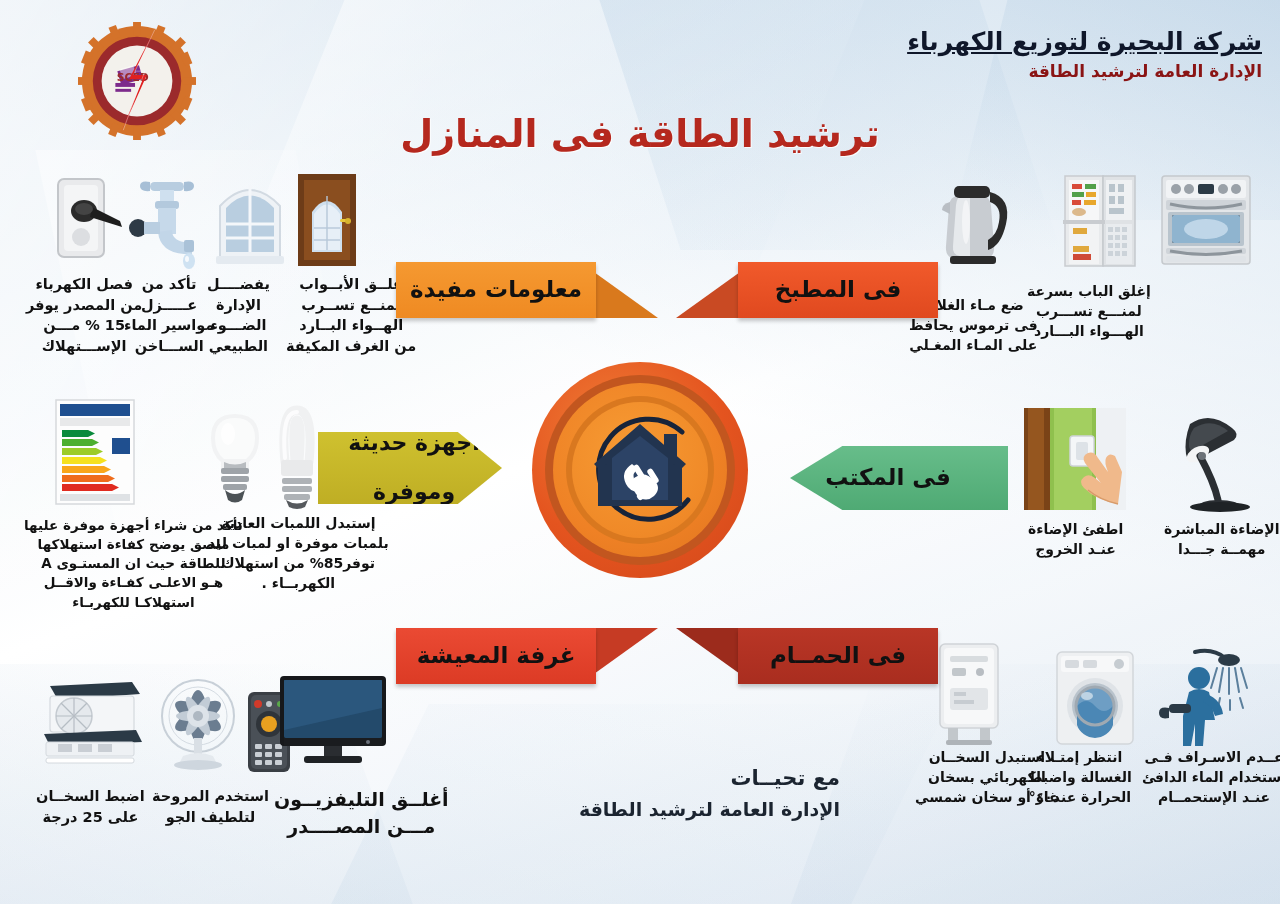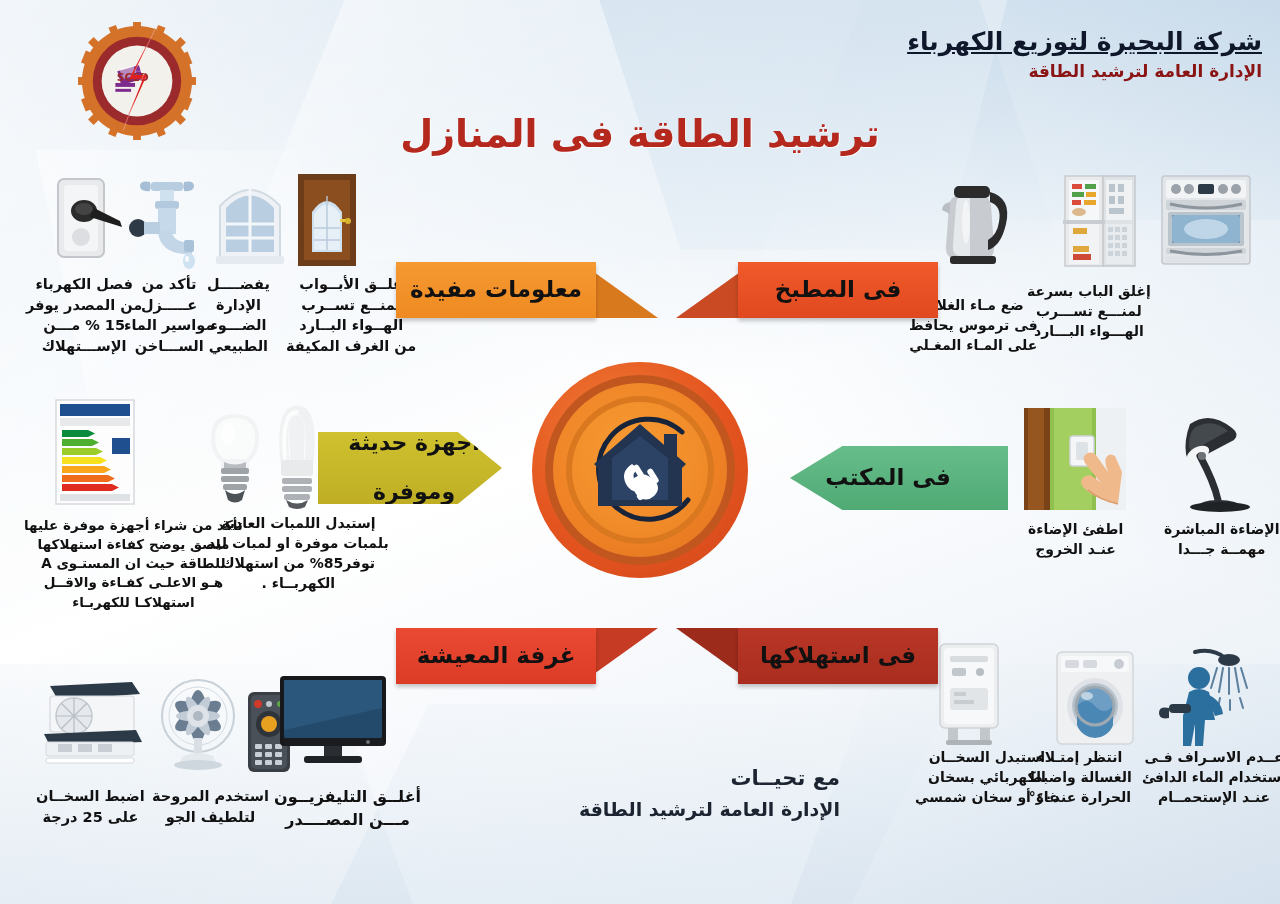--- a/index.html
+++ b/index.html
@@ -508,21 +508,21 @@
       <rect x="6" y="6" width="98" height="58" rx="2" fill="#1d3a55"></rect>
       <rect x="6" y="6" width="98" height="58" rx="2" fill="#234a6b"></rect>
       <path d="M6 6 L104 6 L104 34 L6 56 Z" fill="#2f5d84" opacity=".7"></path>
       <rect x="6" y="64" width="98" height="8" fill="#1a1c1f"></rect>
       <circle cx="90" cy="68" r="2" fill="#6a707a"></circle>
       <rect x="46" y="72" width="18" height="10" fill="#2a2d31"></rect>
       <rect x="26" y="82" width="58" height="7" rx="3" fill="#1f2225"></rect>
     </svg>
   </div>
 
-  <div class="tcol" style="left:274px;top:786px;font-size:16px;">
+  <div class="tcol" style="left:274px;top:786px;font-size:19px;">
     <div class="ln">أغلــق التليفزيــون</div>
     <div class="ln">مـــن المصــــدر</div>
   </div>
   <div class="tcol" style="left:152px;top:786px;font-size:14.5px;">
     <div class="ln">استخدم المروحة</div>
     <div class="ln">لتلطيف الجو</div>
   </div>
   <div class="tcol" style="left:36px;top:786px;font-size:14.5px;">
     <div class="ln">اضبط السخــان</div>
     <div class="ln">على 25 درجة</div>
@@ -649,21 +649,21 @@
 
   <div class="banner diag" id="b-living">
     <div class="tail"></div>
     <div class="body"></div>
     <span>غرفة المعيشة</span>
   </div>
 
   <div class="banner diag" id="b-bath">
     <div class="tail"></div>
     <div class="body"></div>
-    <span>فى استهلاكها</span>
+    <span>فى الحمــام</span>
   </div>
 
   <div style="position:absolute;left:460px;width:380px;top:766px;text-align:right;direction:rtl;">
     <div style="font-size:21px;font-weight:bold;color:#1b2430;letter-spacing:1px;">مع تحيــات</div>
     <div style="font-size:19px;font-weight:bold;color:#1b2430;margin-top:8px;">الإدارة العامة لترشيد الطاقة</div>
   </div>
 
 </div>
 
 </body></html>

